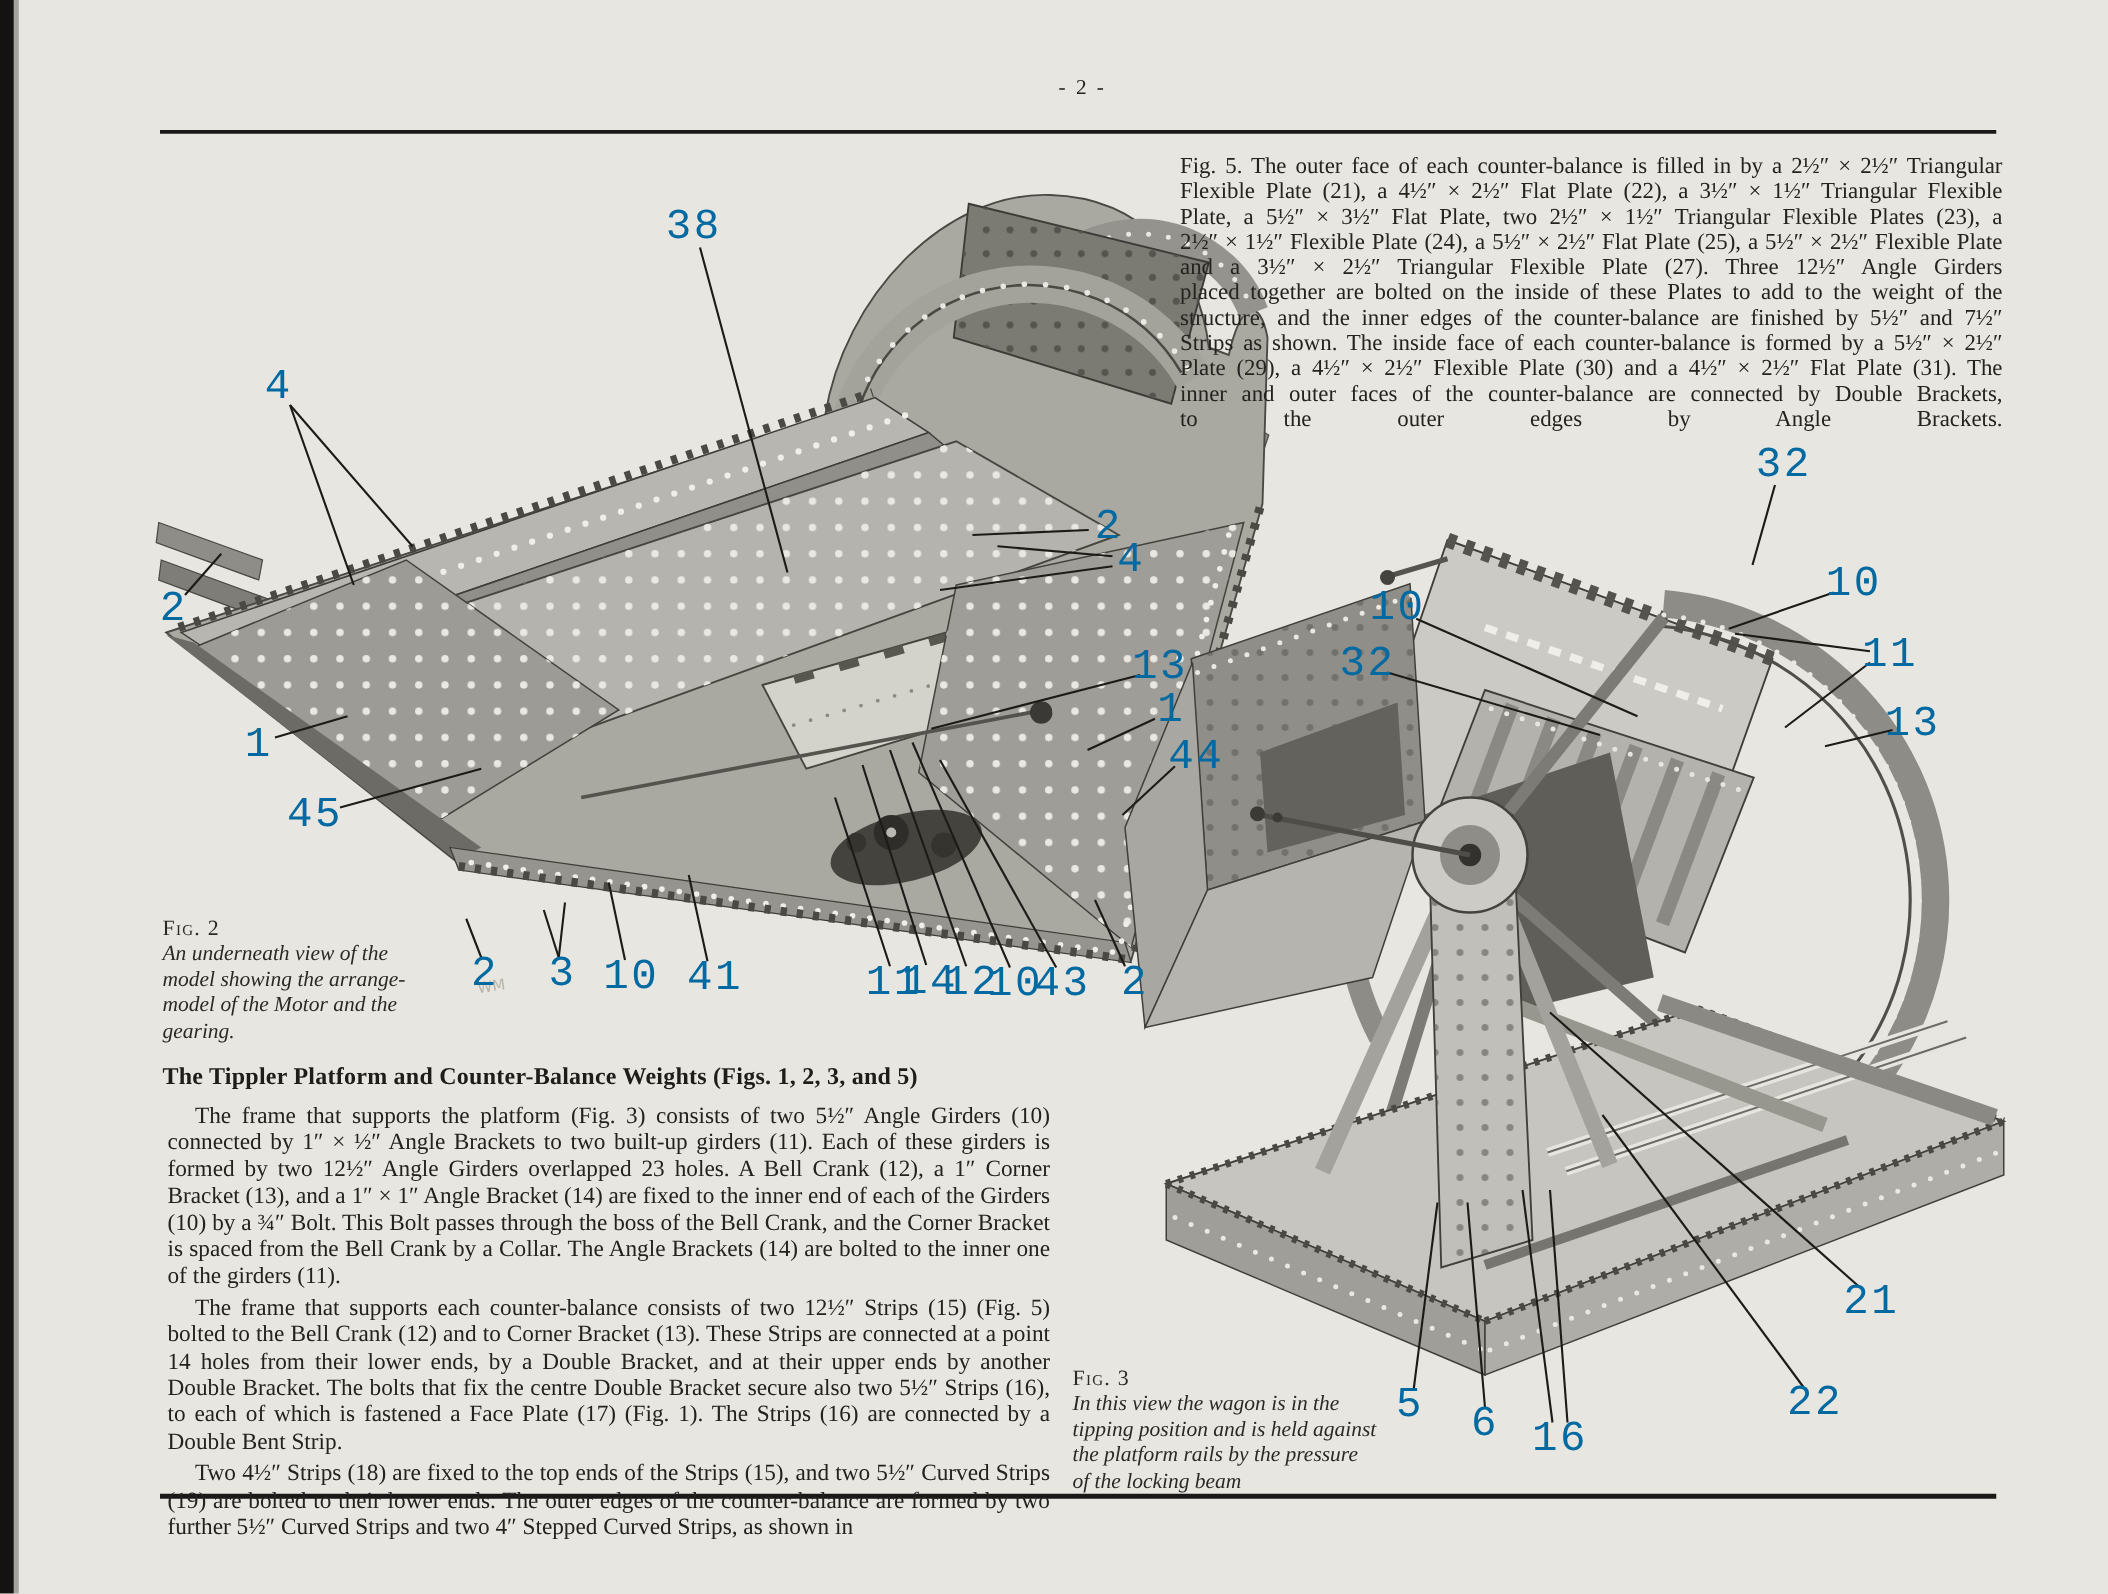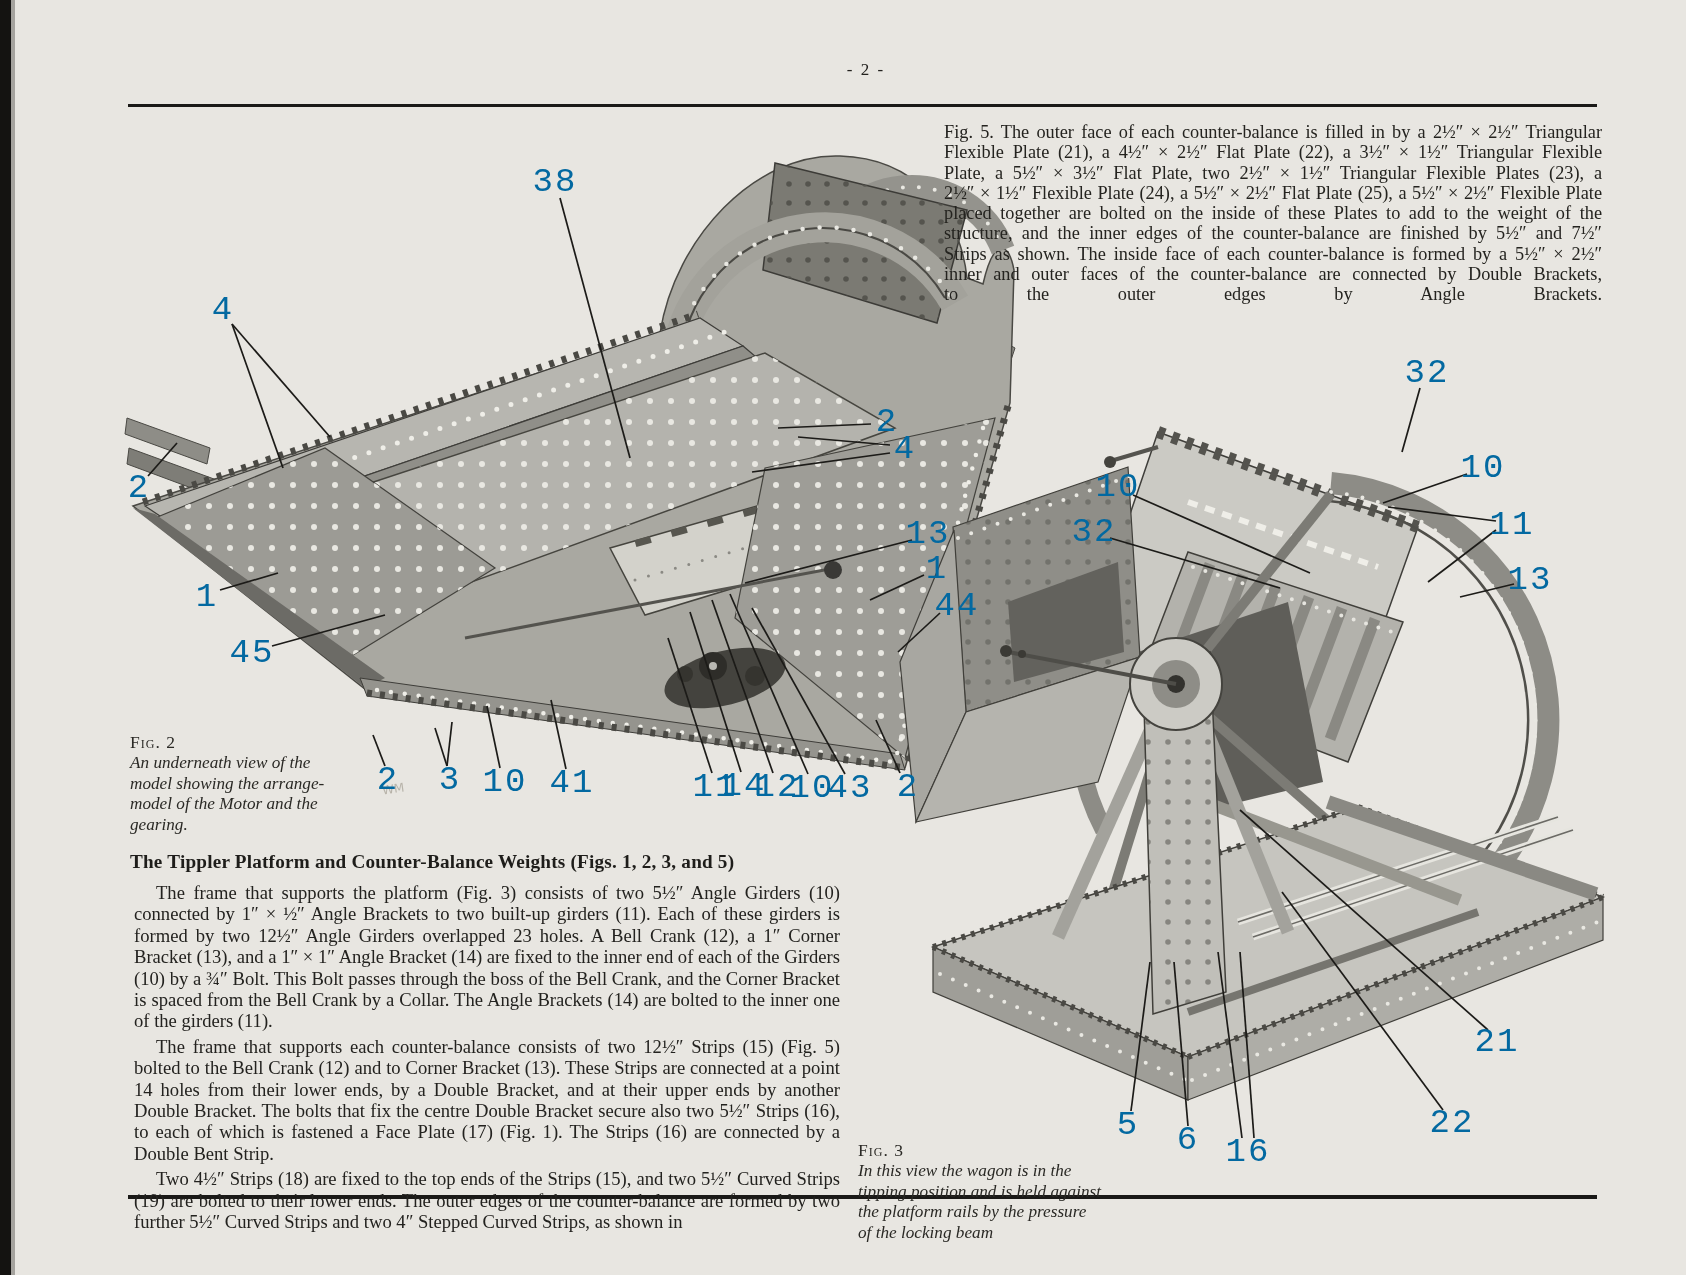--- a/index.html
+++ b/index.html
@@ -13,21 +13,21 @@
   .rule.bottom{left:128px;top:1195px;width:1469px;height:4px;}
   .fig5para{position:absolute;left:944px;top:122px;width:658px;font-size:18.3px;line-height:20.3px;color:#24231f;}
   .fig5para .pline{text-align:justify;text-align-last:justify;white-space:normal;}
   .fig5para .pline:nth-child(n+12){text-align-last:left;}
   .bodytext{position:absolute;left:130px;top:878px;width:714px;font-size:18.6px;line-height:21.4px;color:#23221f;}
   .bodytext .para{text-align:justify;text-indent:22px;margin:4px;}
   .heading{position:absolute;left:130px;top:851px;width:740px;font-size:19.2px;font-weight:bold;letter-spacing:.2px;color:#1e1d1a;}
   .caption{position:absolute;font-size:17.2px;font-style:italic;line-height:20.8px;color:#2a2925;}
   .caption .tag{font-style:normal;font-variant:small-caps;font-size:17.5px;letter-spacing:1px;}
   #cap-fig2{left:130px;top:732px;width:250px;}
-  #cap-fig3{left:858px;top:1092px;width:260px;margin-top:48px;}
+  #cap-fig3{left:858px;top:1092px;width:260px;}
   .pencil{position:absolute;left:382px;top:782px;font-size:12px;color:rgba(125,118,102,.45);transform:rotate(-8deg);font-family:"DejaVu Sans",sans-serif;}
   .illus{position:absolute;}
   #callout-layer{position:absolute;left:0;top:0;width:1686px;height:1275px;pointer-events:none;}
   #leader-svg{position:absolute;left:0;top:0;}
   #leader-svg line{stroke:#1c1b18;stroke-width:1.7;}
   .callout{position:absolute;transform:translate(-50%,-50%);font-family:Liberation Mono, monospace;
            font-size:34px;color:#0369a1;white-space:nowrap;letter-spacing:2px;}
 </style>
 </head>
 <body>
@@ -191,23 +191,25 @@
     <line x1="318" y1="332" x2="150" y2="300" stroke="#4e4d48" stroke-width="4"></line>
     <circle cx="148" cy="299" r="6" fill="#3b3a35"></circle>
     <circle cx="164" cy="302" r="4" fill="#3b3a35"></circle>
   </svg>
 
   <div class="fig5para">
       <div class="pline">Fig. 5. The outer face of each counter-balance is filled in by a 2½″ × 2½″ Triangular</div>
       <div class="pline">Flexible Plate (21), a 4½″ × 2½″ Flat Plate (22), a 3½″ × 1½″ Triangular Flexible</div>
       <div class="pline">Plate, a 5½″ × 3½″ Flat Plate, two 2½″ × 1½″ Triangular Flexible Plates (23), a</div>
       <div class="pline">2½″ × 1½″ Flexible Plate (24), a 5½″ × 2½″ Flat Plate (25), a 5½″ × 2½″ Flexible Plate</div>
+      <div class="pline">and a 3½″ × 2½″ Triangular Flexible Plate (27). Three 12½″ Angle Girders</div>
       <div class="pline">placed together are bolted on the inside of these Plates to add to the weight of the</div>
       <div class="pline">structure, and the inner edges of the counter-balance are finished by 5½″ and 7½″</div>
       <div class="pline">Strips as shown. The inside face of each counter-balance is formed by a 5½″ × 2½″</div>
+      <div class="pline">Plate (29), a 4½″ × 2½″ Flexible Plate (30) and a 4½″ × 2½″ Flat Plate (31). The</div>
       <div class="pline">inner and outer faces of the counter-balance are connected by Double Brackets,</div>
       <div class="pline">to the outer edges by Angle Brackets.</div>
     </div>
 
   <div class="caption" id="cap-fig2">
     <div class="tag">Fig. 2</div>
     <div>
         <div class="capline">An underneath view of the</div>
         <div class="capline">model showing the arrange-</div>
         <div class="capline">model of the Motor and the</div>

